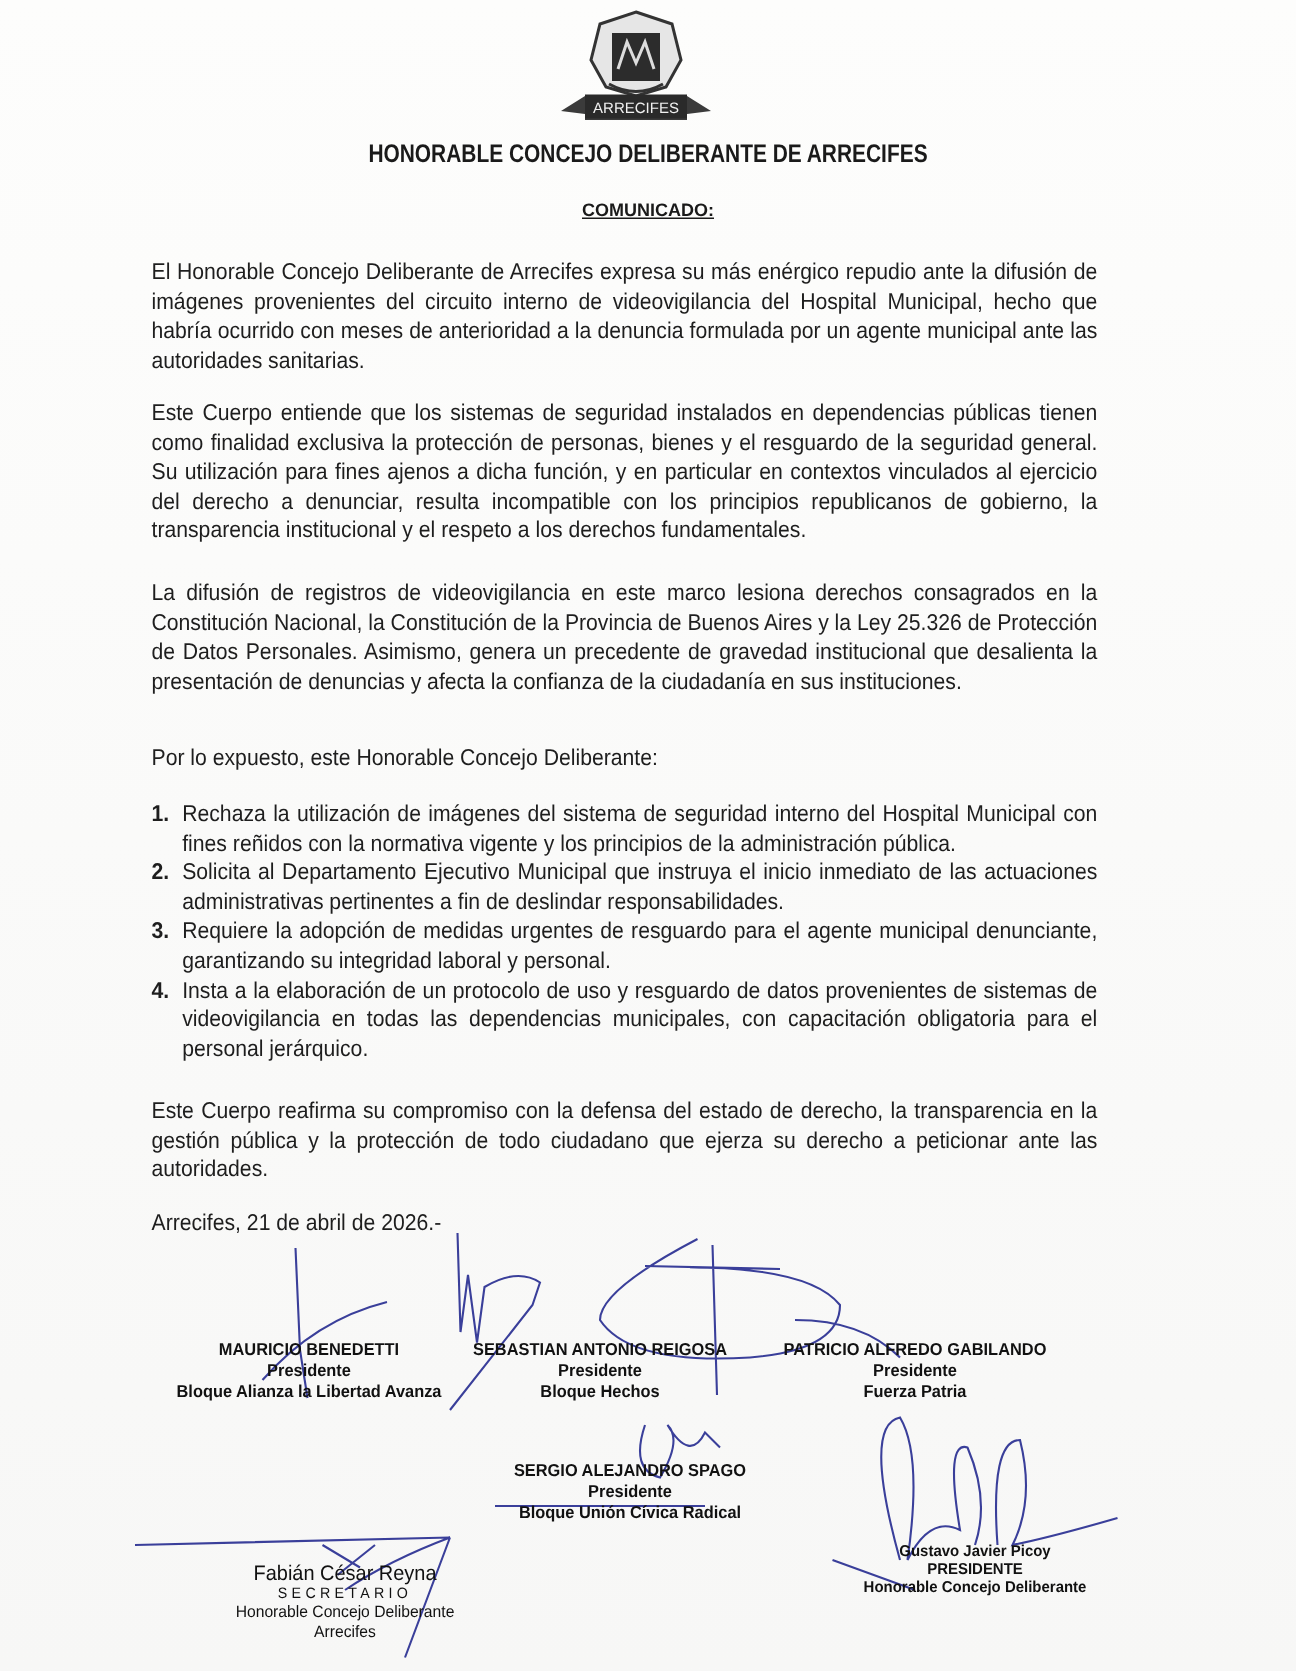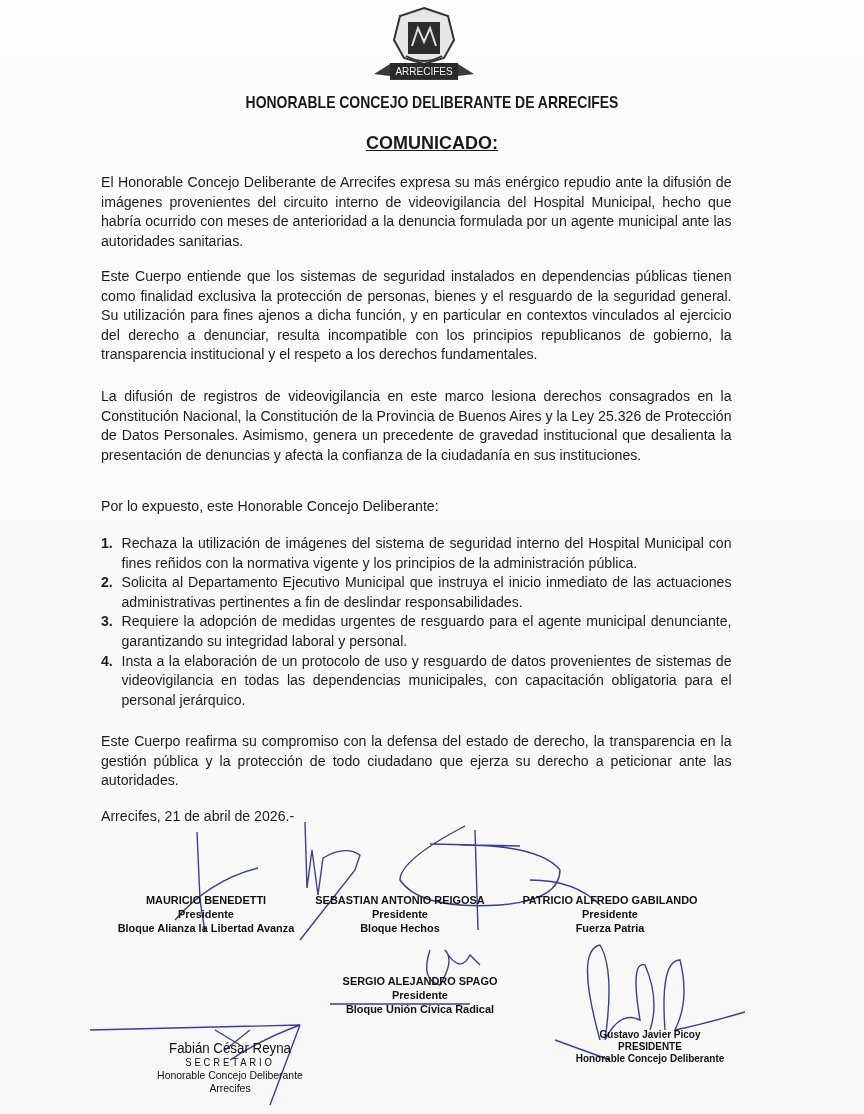--- a/index.html
+++ b/index.html
@@ -13,21 +13,21 @@
   .page { position: absolute; inset: 0; background: linear-gradient(#fdfdfc, #f7f7f6); }
   .logo { position: absolute; left: 368px; top: 6px; width: 112px; height: 76px; }
   .heading {
     position: absolute; left: 0; width: 864px; top: 93px; text-align: center;
     font-family: "Liberation Sans", sans-serif; font-weight: bold; font-size: 17px;
     letter-spacing: 0px; transform: scaleX(0.82); transform-origin: 432px 0;
     color: #1a1a1a;
   }
   .subheading {
     position: absolute; left: 0; width: 864px; top: 133px; text-align: center;
-    font-weight: bold; font-size: 18px; text-decoration: underline; color: #1a1a1a;
+    font-weight: bold; font-size: 12px; text-decoration: underline; color: #1a1a1a;
   }
   .para {
     position: absolute; left: 101px; width: 631px;
     font-size: 15.2px; line-height: 19.6px; text-align: justify;
     transform: scaleX(0.93); transform-origin: 0 0; width: 678px;
   }
   .p1 { top: 172px; }
   .p2 { top: 266px; }
   .p3 { top: 386px; }
   .p4 { top: 496px; }

